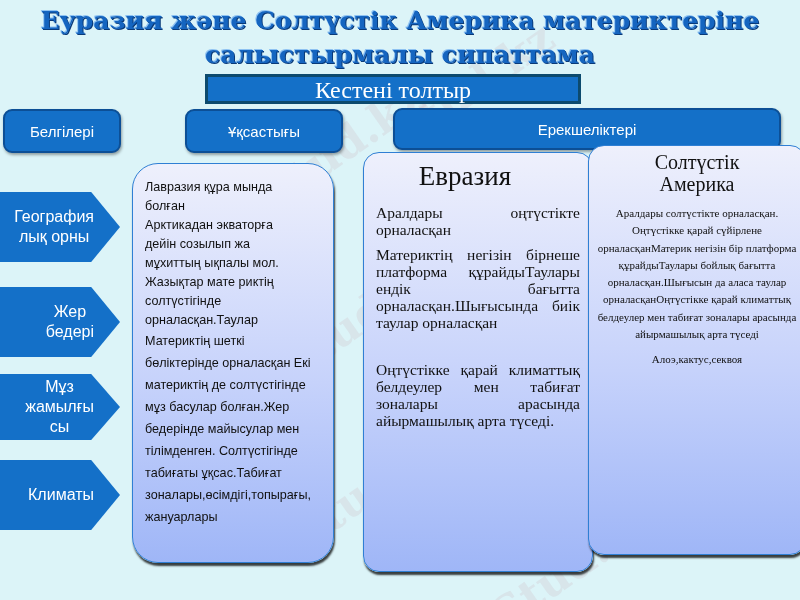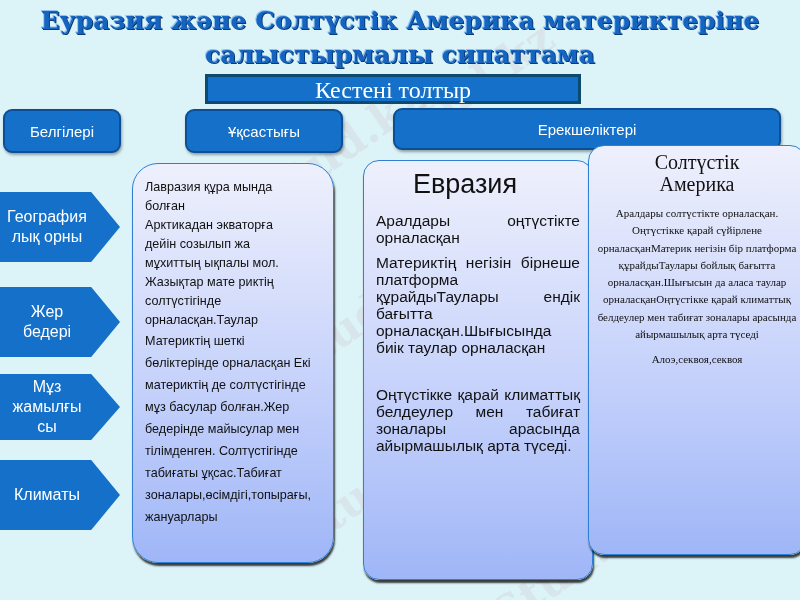--- a/index.html
+++ b/index.html
@@ -59,21 +59,21 @@
     .arrow-tag {
       position: absolute;
       left: 0;
       width: 120px;
       background: #1470c8;
       clip-path: polygon(0 0, 76% 0, 100% 50%, 76% 100%, 0 100%);
       color: #ffffff;
       font-size: 16px;
       line-height: 20px;
       z-index: 2;
-      display: flex; align-items: center; justify-content: center;
+      display: flex; align-items: center; justify-content: flex-end;
       text-align: center;
       padding-right: 26px;
     }
     .card {
       position: absolute;
       border: 1.5px solid #2f7fd4;
       border-radius: 16px;
       background: linear-gradient(to bottom, #eef0fc 0%, #c6d2fb 55%, #9fb6f7 100%);
       box-shadow: 1px 3px 2px rgba(0,0,0,0.75);
       z-index: 2;
@@ -84,22 +84,21 @@
       padding: 14px 8px 0 12px;
       font-size: 12.6px;
       line-height: 19px;
       border-radius: 26px;
     }
     .card-sim .line { display: block; white-space: nowrap; }
     .card-sim .line.tall { line-height: 22px; }
     .card-eu {
       left: 363px; top: 152px; width: 230px; height: 420px;
       padding: 8px 12px 0 12px;
-      font-family: Liberation Sans, sans-serif;
-      margin-top: 8px;
+      font-family: Liberation Serif, serif;
     }
     .card-eu .card-title { font-size: 27px; text-align: center; margin-bottom: 12px; margin-left: -26px; }
     .card-eu p { font-size: 15.5px; line-height: 17px; text-align: justify; margin-bottom: 8px; }
     .card-eu p.gap { margin-top: 30px; }
     .card-na {
       left: 588px; top: 145px; width: 218px; height: 410px;
       padding: 5px 8px 0 8px;
       font-family: "Liberation Serif", serif;
       text-align: center;
     }
@@ -182,14 +181,14 @@
   <p>Материктің негізін бірнеше платформа құрайдыТаулары ендік бағытта орналасқан.Шығысында биік таулар орналасқан</p>
   <p class="gap">Оңтүстікке қарай климаттық белдеулер мен табиғат зоналары арасында айырмашылық арта түседі.</p>
 </div>
 
 <div class="card card-na">
   <div class="card-title">
     <div>Солтүстік</div>
     <div>Америка</div>
   </div>
   <p>Аралдары солтүстікте орналасқан. Оңтүстікке қарай сүйірлене орналасқанМатерик негізін бір платформа құрайдыТаулары бойлық бағытта орналасқан.Шығысын да аласа таулар орналасқанОңтүстікке қарай климаттық белдеулер мен табиғат зоналары арасында айырмашылық арта түседі</p>
-  <p>Алоэ,секвоя,секвоя</p>
+  <p>Алоэ,кактус,секвоя</p>
 </div>
 
 </body></html>

